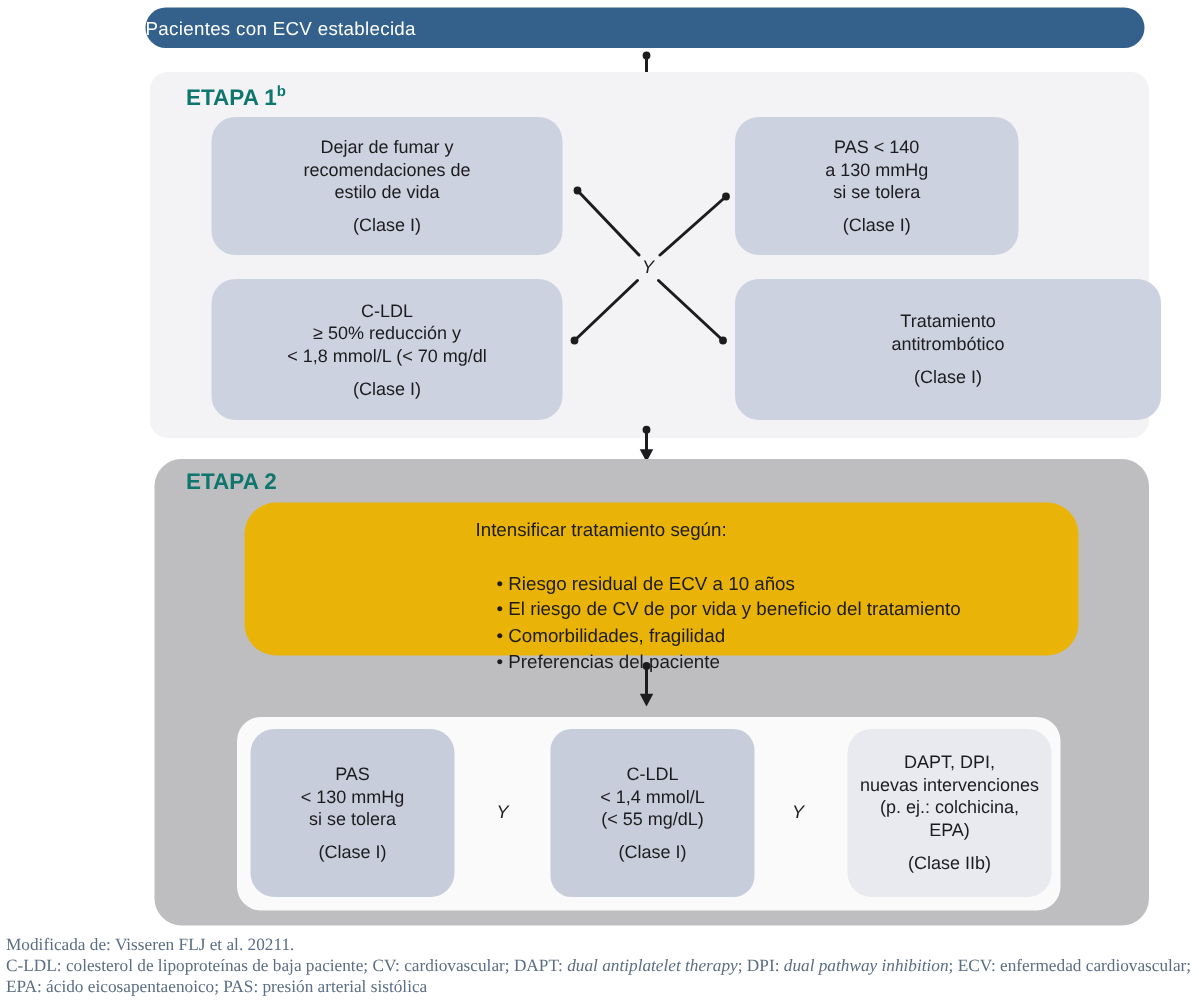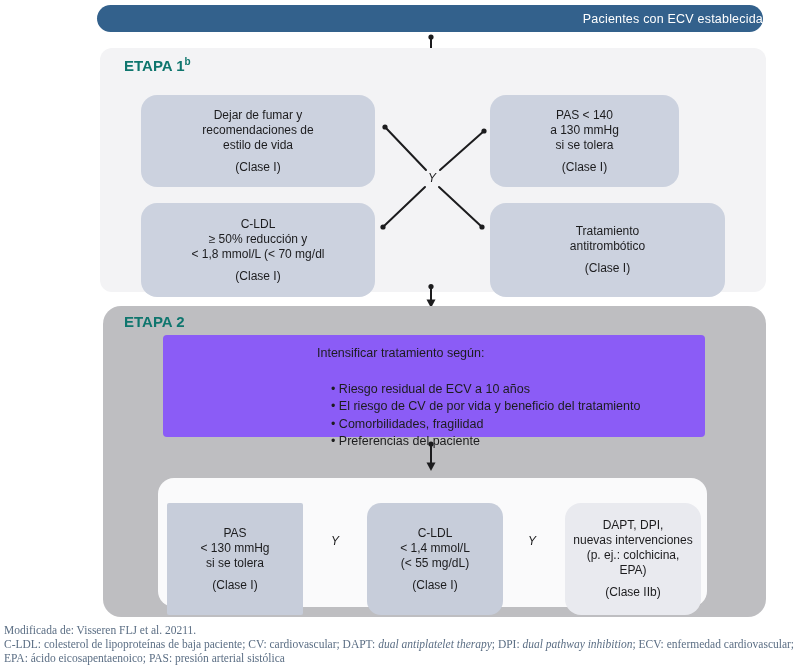--- a/index.html
+++ b/index.html
@@ -5,59 +5,59 @@
   html,body{margin:0;padding:0;background:#ffffff;}
   #page{
     position:relative;width:799px;height:670px;background:#ffffff;overflow:hidden;
     font-family:"Liberation Sans", sans-serif;color:#1c1c1e;
   }
   .abs{position:absolute;}
 
   
   .header-pill{
     left:97px;top:5px;width:666px;height:27px;border-radius:14px;
-    background:#33618c;display:flex;align-items:center;justify-content:flex-end;
+    background:#33618c;display:flex;align-items:center;justify-content:flex-start;
     color:#ffffff;font-size:12.5px;letter-spacing:.2px;
   }
 
   
   .stage1-panel{left:100px;top:48px;width:666px;height:244px;border-radius:12px;background:#f3f3f5;}
   .stage2-panel{left:103px;top:306px;width:663px;height:311px;border-radius:18px;background:#bebec1;}
   .stage-label{font-size:15px;font-weight:bold;color:#0f766e;}
   .stage-label sup{font-size:10px;font-weight:bold;}
 
   
   .flow-box{
     border-radius:16px;background:#ccd2df;display:flex;flex-direction:column;
     align-items:center;justify-content:center;text-align:center;
-    font-size:12px;line-height:15px;color:#1c1c1e;margin-top:17px;
+    font-size:12px;line-height:15px;color:#1c1c1e;
   }
   .flow-box .class-label{margin-top:7px;}
   .box-a{left:141px;top:78px;width:234px;height:92px;}
   .box-b{left:490px;top:78px;width:189px;height:92px;}
   .box-c{left:141px;top:186px;width:234px;height:94px;}
-  .box-d{left:490px;top:186px;width:235px;height:94px;}
+  .box-d{left:490px;top:186px;width:284px;height:94px;}
 
   .and-label{font-size:12px;font-style:italic;text-align:center;width:16px;color:#1c1c1e;}
 
   svg line{stroke:#1c1c1e;stroke-width:2;stroke-linecap:round;}
   svg circle, svg polygon{fill:#1c1c1e;}
 
   
   .intensify-box{
-    left:163px;top:335px;width:542px;height:102px;border-radius:4px;background:#8b5cf6;
-    font-size:12.5px;line-height:17px;color:#1c1c1e;
+    left:163px;top:335px;width:542px;height:102px;border-radius:21px;background:#eab308;
+    font-size:12.5px;line-height:17px;color:#1c1c1e;padding-left:14px;
   }
   .intensify-title{position:absolute;left:154px;top:10px;}
   .intensify-list{position:absolute;left:152px;top:30px;margin:16px;padding:0;list-style:none;}
   .intensify-list li{line-height:17.4px;}
   .intensify-list li::before{content:"• ";}
 
   .inner-panel{left:158px;top:478px;width:549px;height:129px;border-radius:16px;background:#fafafb;}
-  .box-pas2{left:167px;top:486px;width:136px;height:112px;border-radius:2px;background:#c7cdda;}
+  .box-pas2{left:167px;top:486px;width:136px;height:112px;border-radius:16px;background:#c7cdda;}
   .box-ldl2{left:367px;top:486px;width:136px;height:112px;border-radius:14px;background:#c7cdda;}
   .box-dapt{left:565px;top:486px;width:136px;height:112px;border-radius:16px;background:#e9eaef;}
 
   
   .footer{font-family:"Liberation Serif", serif;color:#5b6e84;}
   .footer-source{left:4px;top:624px;font-size:11.5px;}
   .footer-abbrev{left:4px;top:638px;width:792px;font-size:11.5px;line-height:13.5px;}
   .footer-abbrev em{font-style:italic;}
 </style>
 </head>

